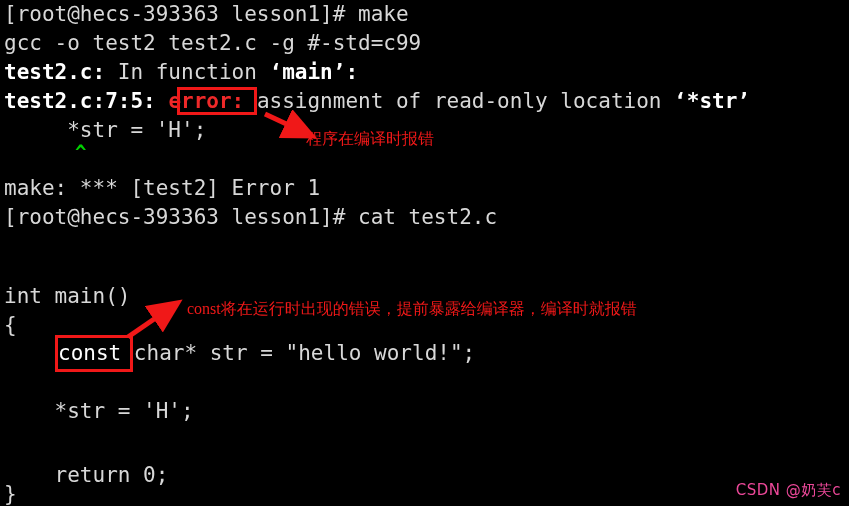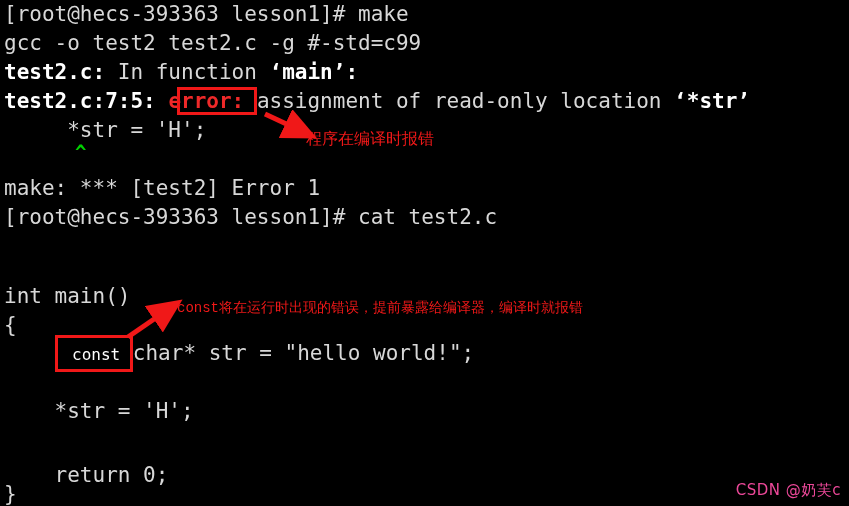--- a/index.html
+++ b/index.html
@@ -44,42 +44,41 @@
   .redbox {
     position: absolute;
     border: 3px solid #f01818;
     box-sizing: border-box;
     pointer-events: none;
   }
 
   
   .boxword {
     position: absolute;
-    font-size: 16px;
+    font-size: 21px;
     line-height: 29px;
     white-space: pre;
     color: #ffffff;
-    margin-left: 14px;
   }
 
   
   .arrow-svg {
     position: absolute;
     pointer-events: none;
   }
 
   
   .annot {
     position: absolute;
     color: #f01818;
-    font-family: Liberation Mono, monospace;
+    font-family: Liberation Serif, serif;
     white-space: pre;
   }
   #annot-1 { font-size: 16px; left: 306px; top: 129px; }
-  #annot-2 { font-size: 14px; left: 177px; top: 299px; }
+  #annot-2 { font-size: 16px; left: 187px; top: 299px; }
 
   
   #watermark {
     position: absolute;
     right: 8px;
     bottom: 6px;
     color: #ec4899;
     font-size: 15px;
     font-family: "DejaVu Sans", "Liberation Sans", sans-serif;
     white-space: pre;

